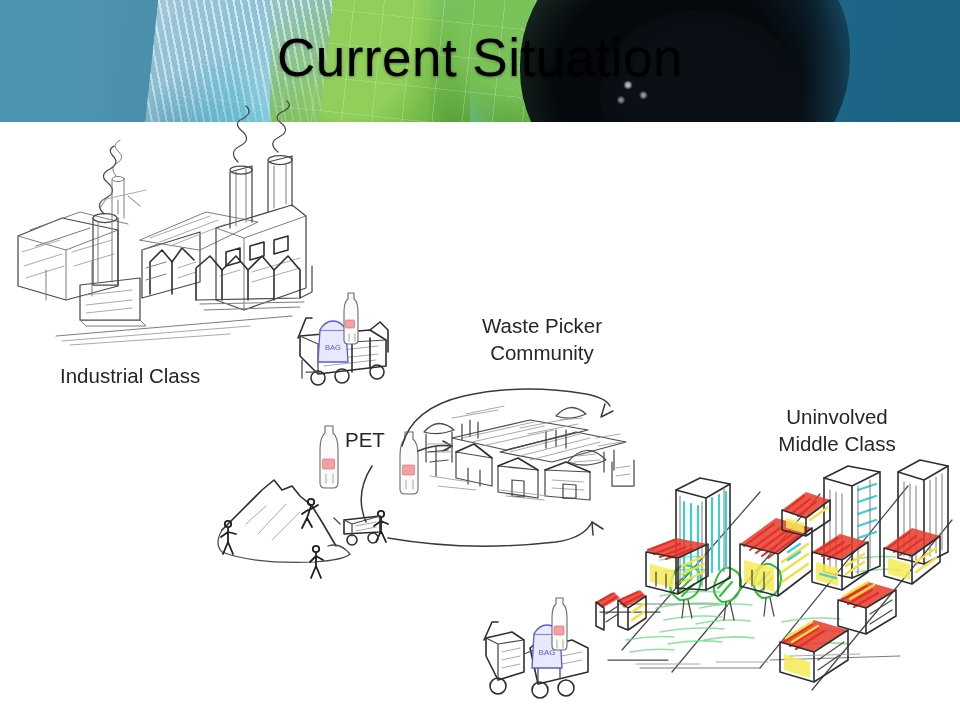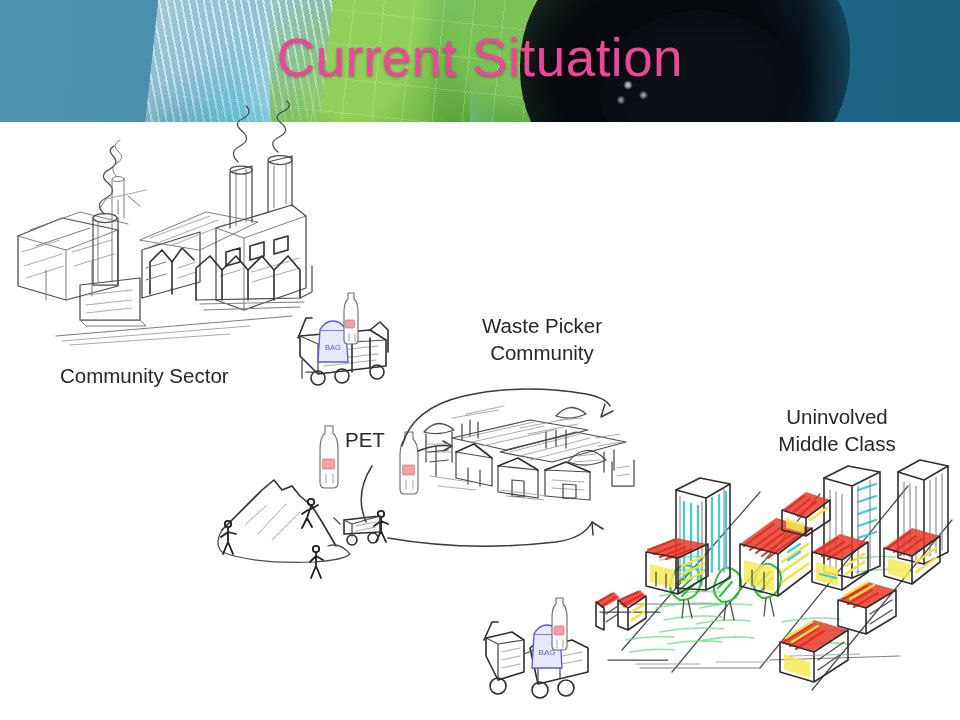--- a/index.html
+++ b/index.html
@@ -52,21 +52,21 @@
         mask-image:radial-gradient(ellipse at 50% 50%, #000 20%, rgba(0,0,0,0) 78%);
         -webkit-mask-image:radial-gradient(ellipse at 50% 50%, #000 20%, rgba(0,0,0,0) 78%);}
   #sparkle{left:600px;top:58px;width:70px;height:60px;opacity:.75;
         background:radial-gradient(circle at 40% 45%, rgba(240,248,255,.95) 0 3%, rgba(240,248,255,0) 9%),
                    radial-gradient(circle at 62% 62%, rgba(240,248,255,.8) 0 2%, rgba(240,248,255,0) 8%),
                    radial-gradient(circle at 30% 70%, rgba(240,248,255,.7) 0 2%, rgba(240,248,255,0) 7%);}
   #bannerfade{position:absolute;left:0;top:0;width:960px;height:122px;
         background:linear-gradient(90deg, rgba(77,148,174,1) 0%, rgba(77,148,174,.55) 9%, rgba(77,148,174,0) 17%,
                                           rgba(28,99,132,0) 84%, rgba(28,99,132,.7) 92%, rgba(28,99,132,1) 100%);}
   #slide-title{position:absolute;left:0;top:28px;width:960px;text-align:center;
-        color:#ec4899;font-size:53px;font-weight:300;letter-spacing:.5px;line-height:60px;
+        color:#000000;font-size:53px;font-weight:300;letter-spacing:.5px;line-height:60px;
         text-shadow:0 1px 3px rgba(0,0,0,.35);white-space:nowrap;}
 
   
   .lbl{position:absolute;color:#262626;font-size:20.5px;line-height:27px;font-weight:400;white-space:nowrap;}
   #lbl-industrial{left:60px;top:362px;}
   #lbl-pet{left:345px;top:426px;font-size:20.5px;}
   .ctr{text-align:center;}
 
   
   svg.art{position:absolute;left:0;top:0;width:960px;height:720px;pointer-events:none;}
@@ -427,21 +427,21 @@
       <path class="bluebag" d="M534 634 q5 -9 13 -9 q8 0 13 9"></path>
       <text x="547" y="655" text-anchor="middle" font-family="Liberation Sans, sans-serif" font-size="8" fill="#5b5bd6">BAG</text>
 
       <path class="bot" d="M552 618 q0 -11 4 -14 l0 -6 l7 0 l0 6 q4 3 4 14 l0 28 q0 4 -4 4 l-7 0 q-4 0 -4 -4 Z"></path>
       <rect class="botlab" x="554" y="626" width="10" height="9" rx="1"></rect>
       <path class="pen-t" d="M557 640 L557 648 M563 640 L563 648"></path>
     </g>
 
   </svg>
 
-  <div class="lbl" id="lbl-industrial">Community Sector</div>
+  <div class="lbl" id="lbl-industrial">Industrial Class</div>
 
   <div class="lbl ctr" style="left:477px;top:312px;width:130px;">
     <div>Waste Picker</div>
     <div>Community</div>
   </div>
 
   <div class="lbl ctr" style="left:772px;top:403px;width:130px;">
     <div>Uninvolved</div>
     <div>Middle Class</div>
   </div>

